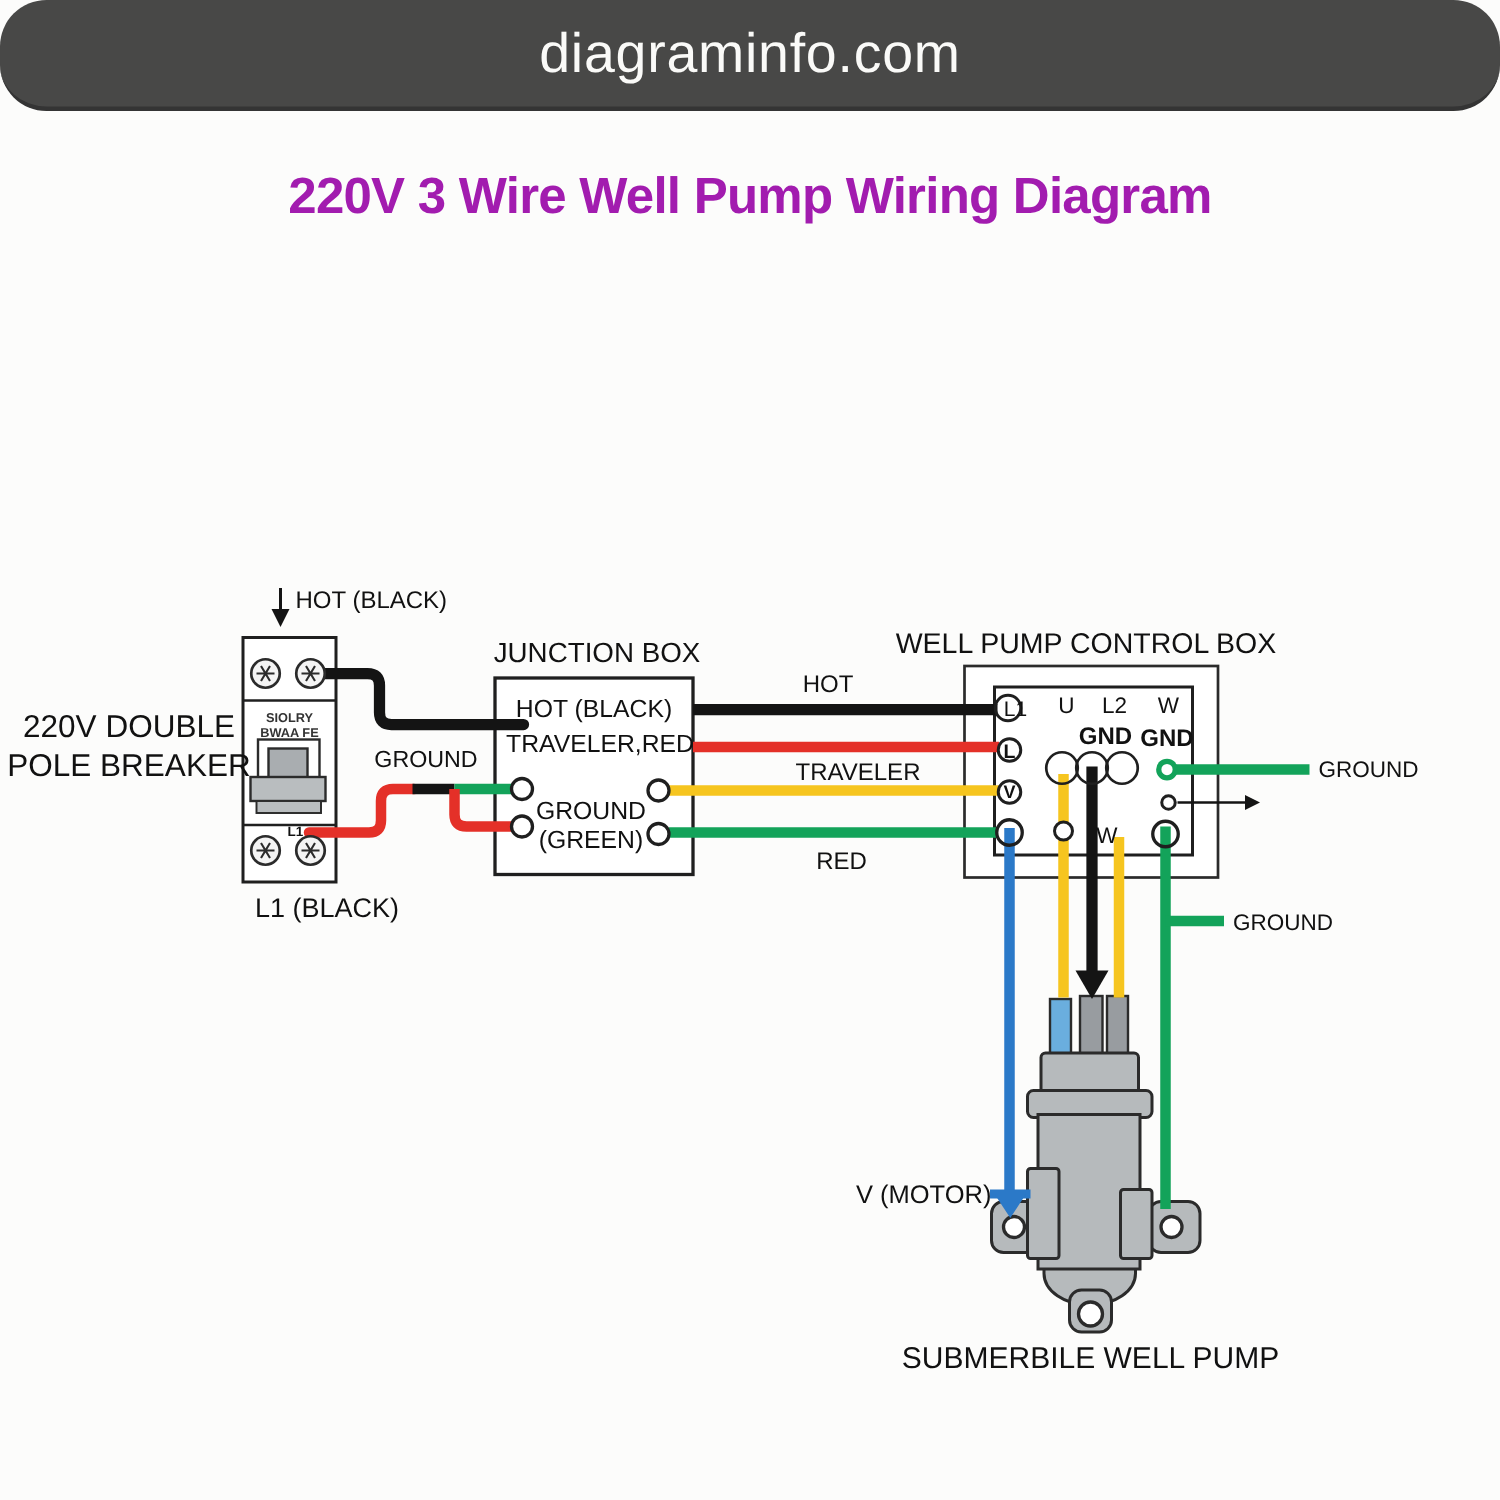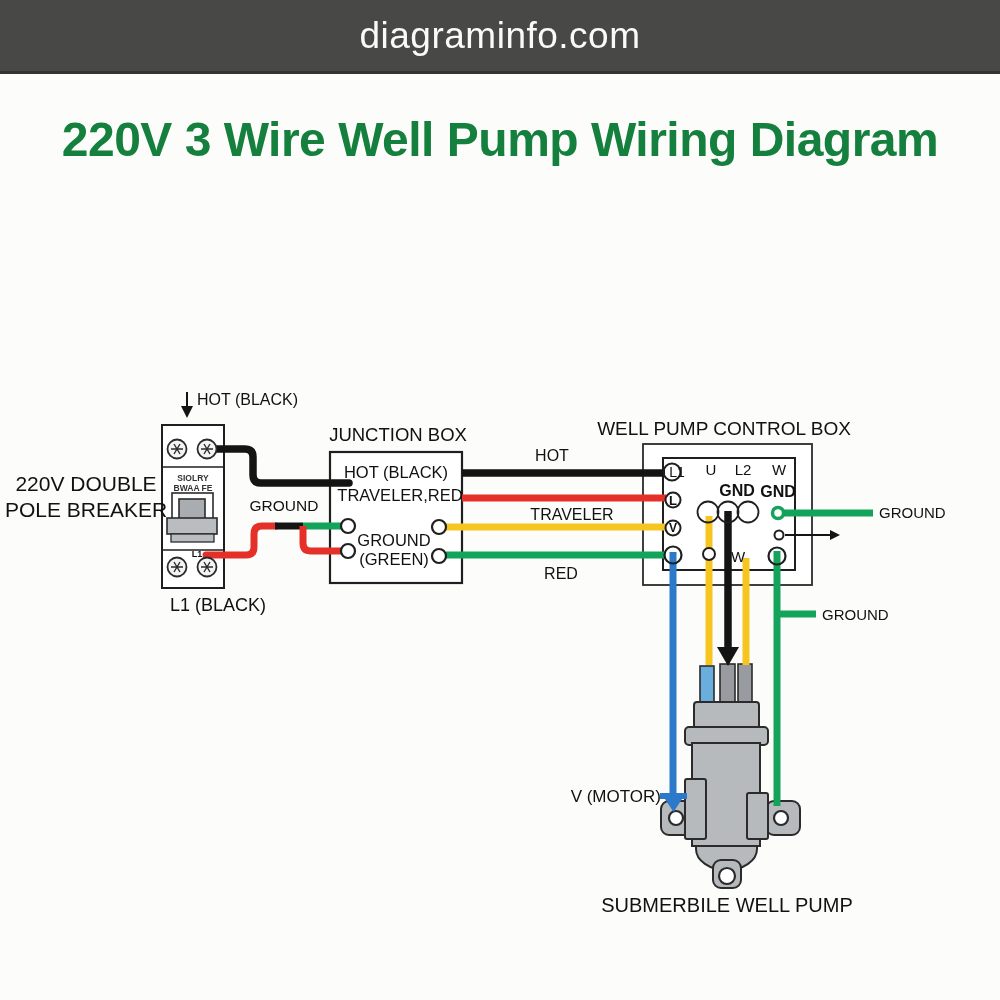--- a/index.html
+++ b/index.html
@@ -1,20 +1,20 @@
 <!DOCTYPE html>
 <html><head>
 <meta charset="utf-8">
 <style>
   html,body{margin:0;padding:0;}
   body{width:1000px;height:1000px;background:#fcfcfb;font-family:"Liberation Sans",sans-serif;overflow:hidden;position:relative;}
   .stage{position:absolute;inset:0;width:1000px;height:1000px;}
-  .site-header{position:absolute;left:0;top:0;width:1000px;height:71px;background:#484847;border-bottom:3px solid #343434;display:flex;align-items:center;justify-content:center;}
+  .site-header{position:absolute;left:0;top:0;width:1000px;height:71px;background:#484847;border-bottom:3px solid #343434;display:flex;align-items:center;justify-content:center;border-radius:31px;}
   .site-header span{color:#fafaf8;font-size:37px;letter-spacing:.5px;}
-  .page-title{position:absolute;left:0;top:112px;width:1000px;text-align:center;font-size:48px;font-weight:bold;color:#15803d;letter-spacing:-.5px;}
+  .page-title{position:absolute;left:0;top:112px;width:1000px;text-align:center;font-size:34px;font-weight:bold;color:#a21caf;letter-spacing:-.5px;}
   svg{position:absolute;left:0;top:0;}
   text{fill:#111;font-family:"Liberation Sans",sans-serif;}
   .t15{font-size:15px}.t155{font-size:15.5px}.t16{font-size:16px}.t165{font-size:16.5px}
   .t17{font-size:17px}.t18{font-size:18px}.t185{font-size:18.5px}.t19{font-size:19px}
   .t20{font-size:20px}.t21{font-size:21px}.t14{font-size:14px}
   .b{font-weight:bold}
   .mid{text-anchor:middle}.end{text-anchor:end}
   .face{font-size:8.5px;font-weight:bold;fill:#333}
   .tiny{font-size:9px;font-weight:bold}
   .sm-b{font-size:13px;font-weight:bold}

